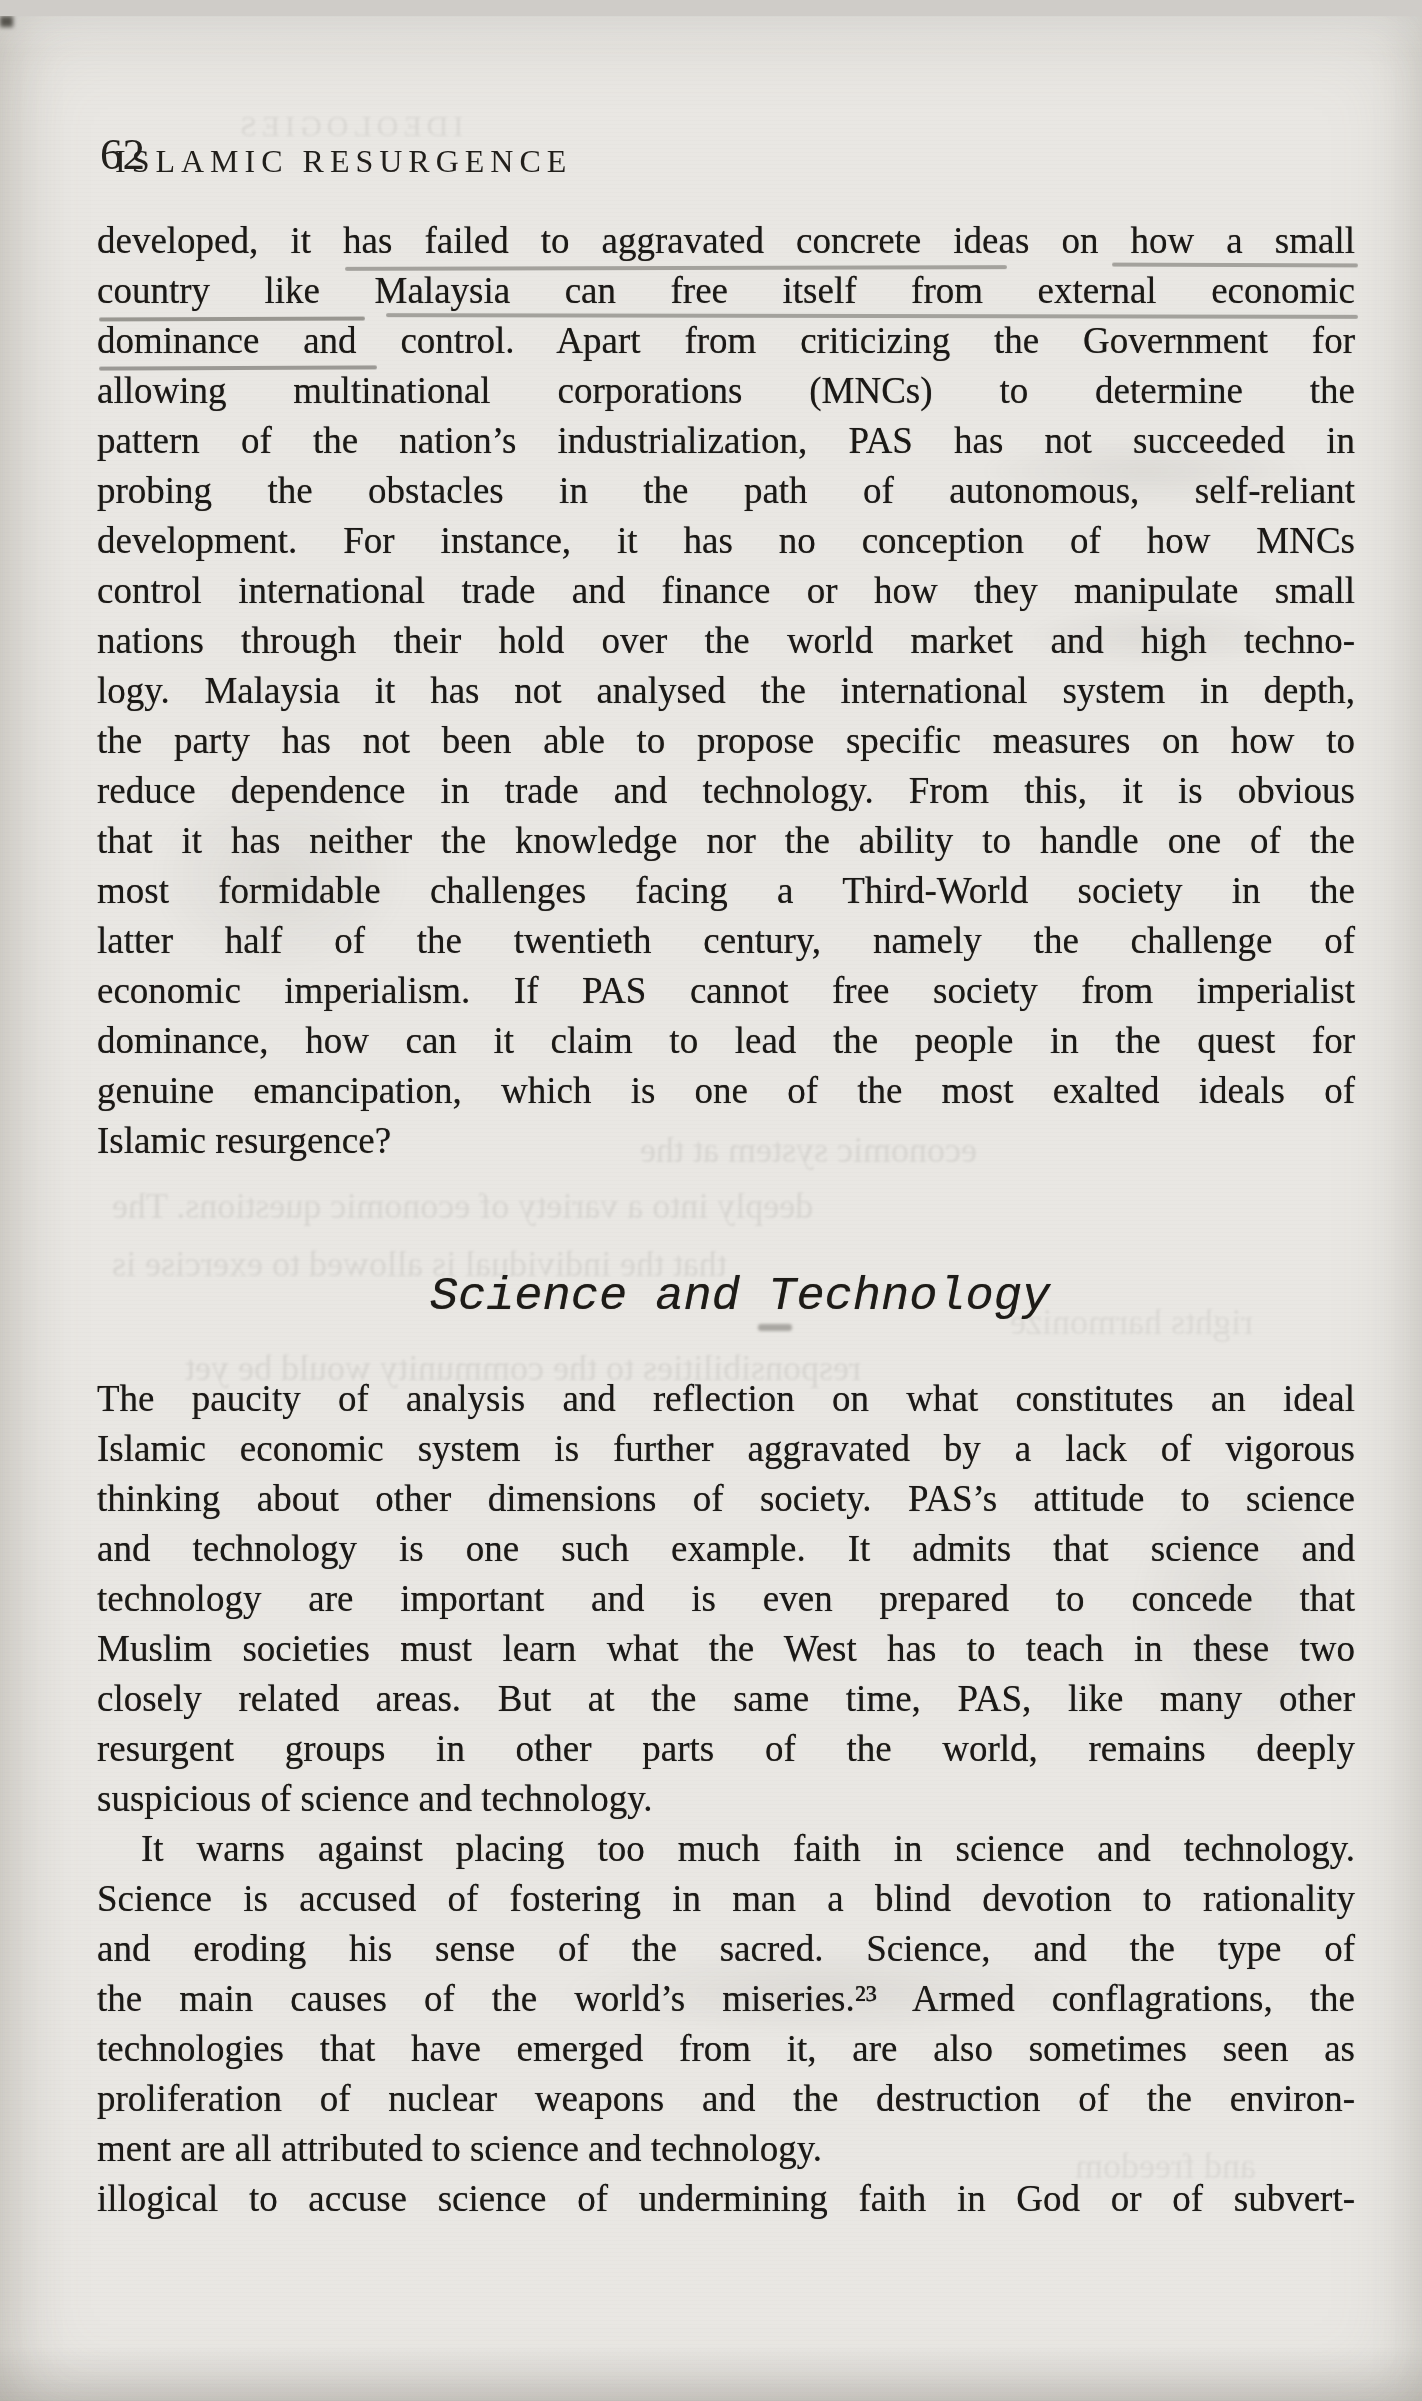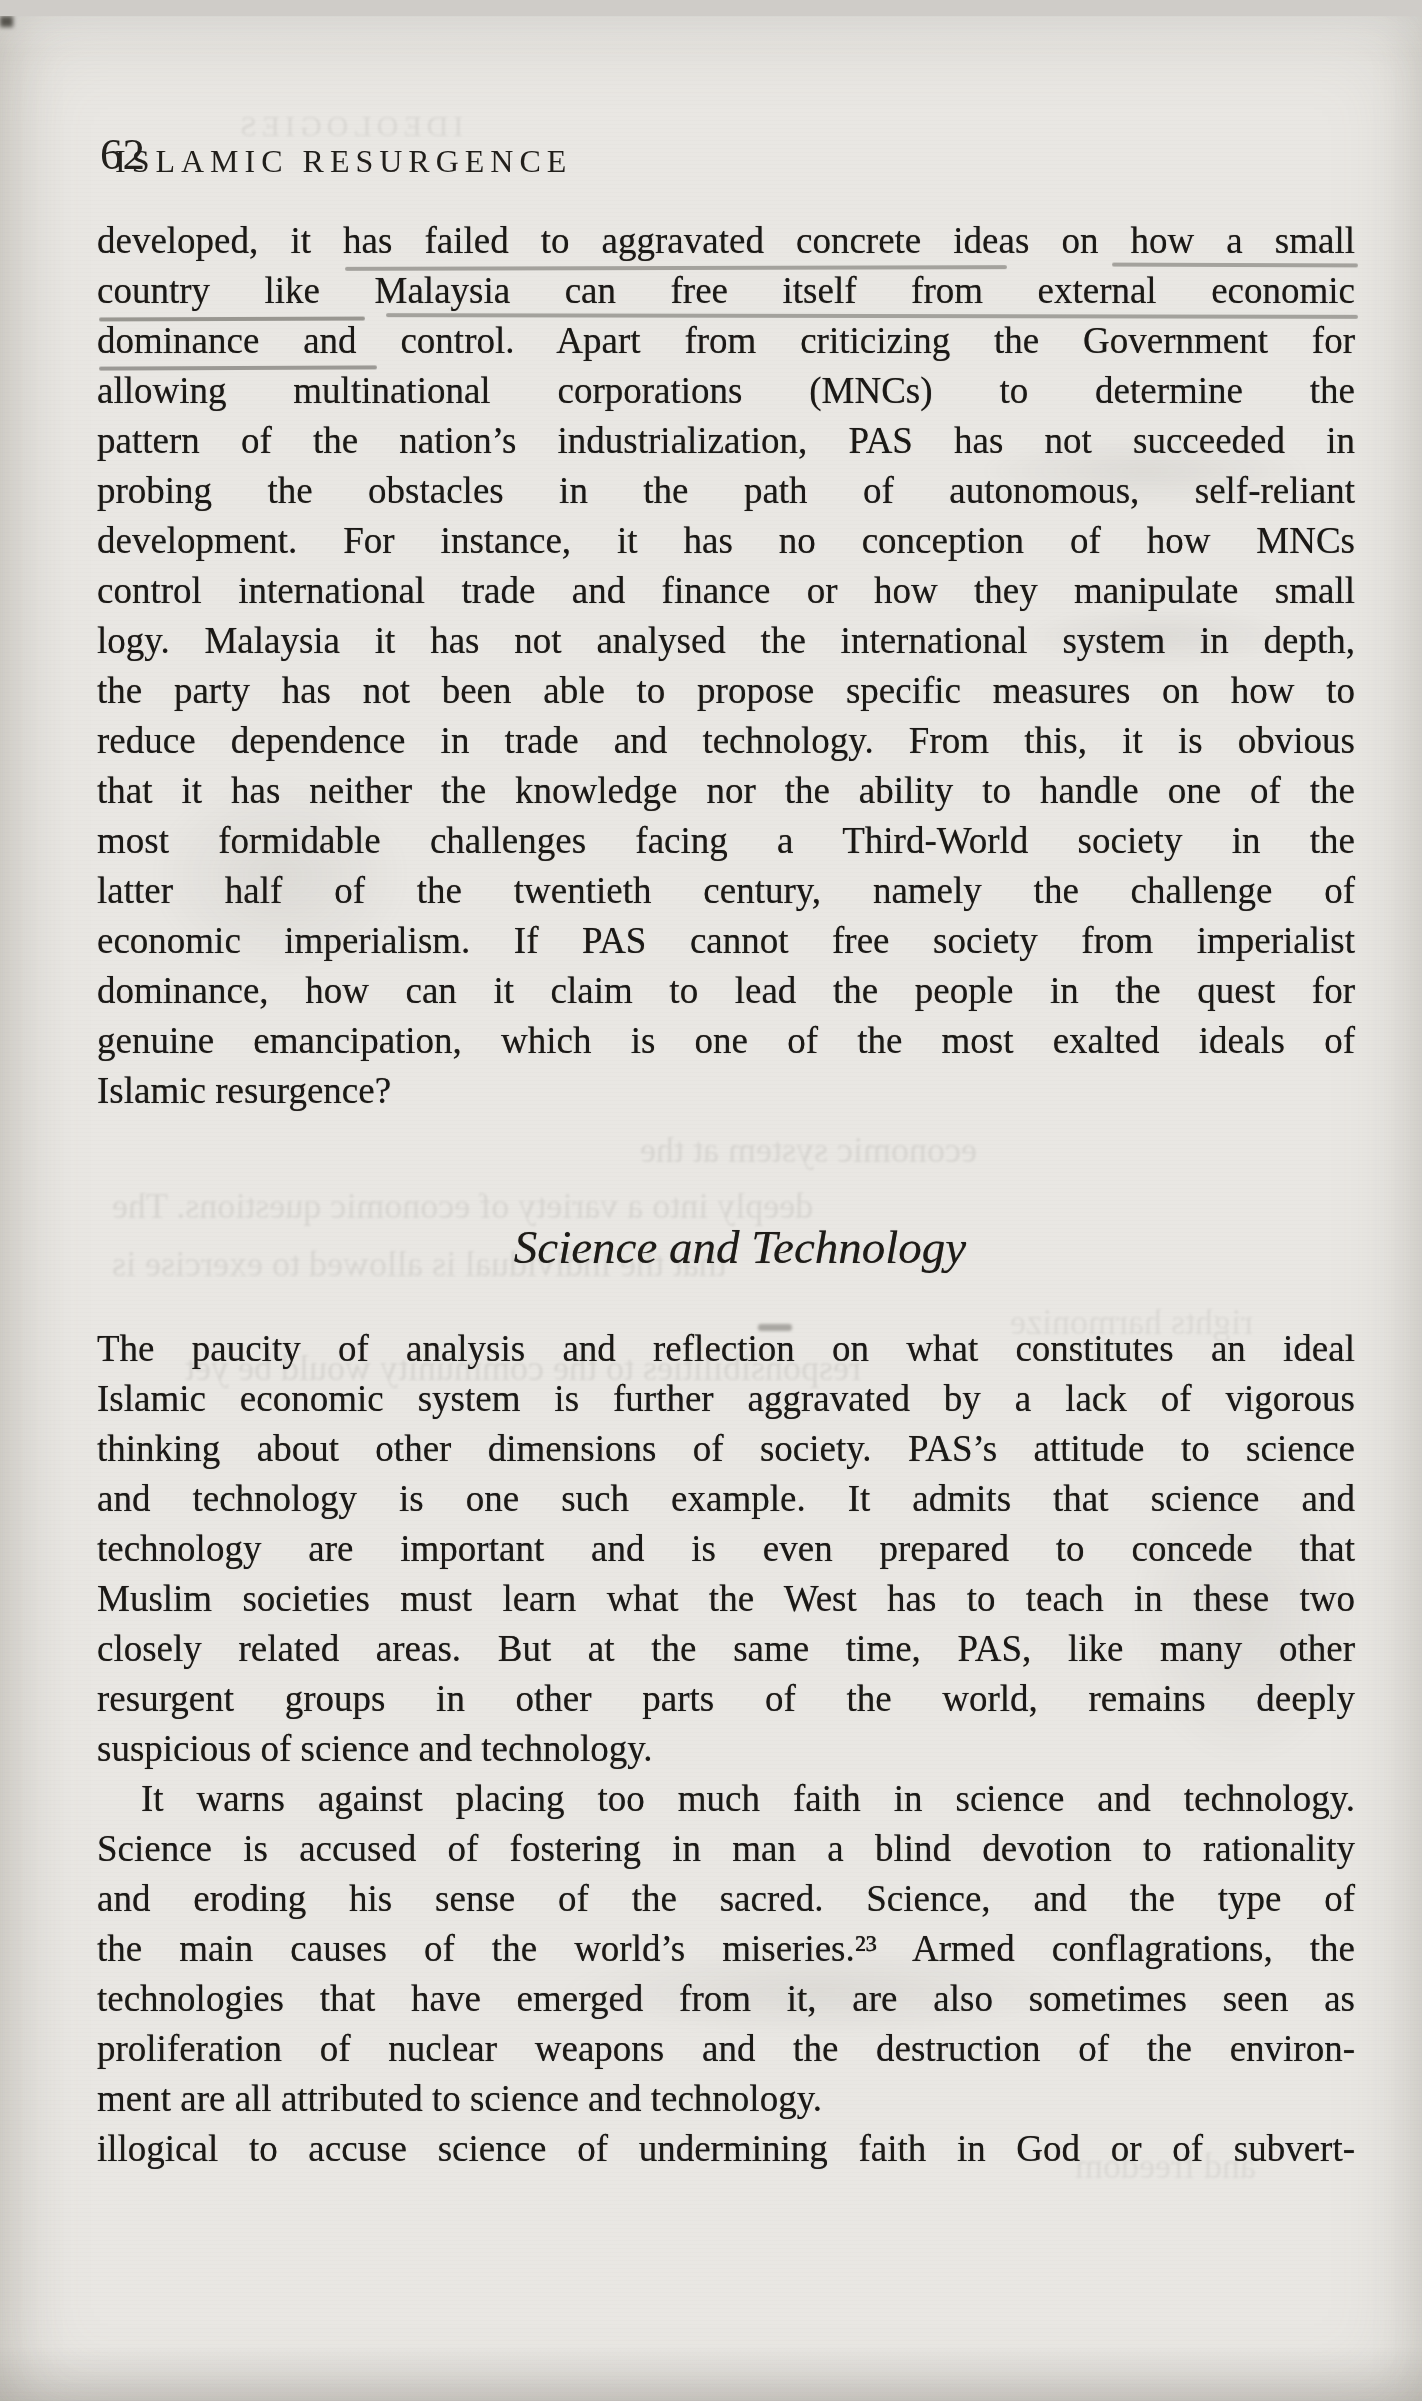--- a/index.html
+++ b/index.html
@@ -32,21 +32,21 @@
     text-align:justify;text-align-last:justify;
     white-space:normal;
     text-shadow:0 0 0.7px rgba(25,22,18,0.65);
   }
   .line.last{text-align-last:left;}
   .line.indent{text-indent:44px;}
   .section-heading{
     margin-top:95px;margin-bottom:41px;height:72px;
     font-style:italic;font-size:47px;line-height:72px;
     text-align:center;transform:translateX(14px);
-    color:#1d1b17;text-shadow:0 0 0.7px rgba(25,22,18,0.6);
+    color:#1d1b17;text-shadow:0 0 0.7px rgba(25,22,18,0.6);font-family:Liberation Mono, monospace;
   }
   
   .pencil{
     position:absolute;height:4px;border-radius:2px;
     background:rgba(108,106,100,0.55);
     filter:blur(0.7px);
   }
   .pencil.p-u1a{left:345px;top:250px;width:662px;transform:rotate(-0.15deg);}
   .pencil.p-u1b{left:1112px;top:247px;width:246px;transform:rotate(0.2deg);}
   .pencil.p-u2a{left:99px;top:301px;width:266px;transform:rotate(-0.2deg);background:rgba(104,102,96,0.62);}
@@ -102,20 +102,21 @@
 
     <div>
       <div class="line">developed, it has failed to aggravated concrete ideas on how a small</div>
       <div class="line">country like Malaysia can free itself from external economic</div>
       <div class="line">dominance and control. Apart from criticizing the Government for</div>
       <div class="line">allowing multinational corporations (MNCs) to determine the</div>
       <div class="line">pattern of the nation’s industrialization, PAS has not succeeded in</div>
       <div class="line">probing the obstacles in the path of autonomous, self-reliant</div>
       <div class="line">development. For instance, it has no conception of how MNCs</div>
       <div class="line">control international trade and finance or how they manipulate small</div>
+      <div class="line">nations through their hold over the world market and high techno-</div>
       <div class="line">logy. Malaysia it has not analysed the international system in depth,</div>
       <div class="line">the party has not been able to propose specific measures on how to</div>
       <div class="line">reduce dependence in trade and technology. From this, it is obvious</div>
       <div class="line">that it has neither the knowledge nor the ability to handle one of the</div>
       <div class="line">most formidable challenges facing a Third-World society in the</div>
       <div class="line">latter half of the twentieth century, namely the challenge of</div>
       <div class="line">economic imperialism. If PAS cannot free society from imperialist</div>
       <div class="line">dominance, how can it claim to lead the people in the quest for</div>
       <div class="line">genuine emancipation, which is one of the most exalted ideals of</div>
       <div class="line last">Islamic resurgence?</div>

